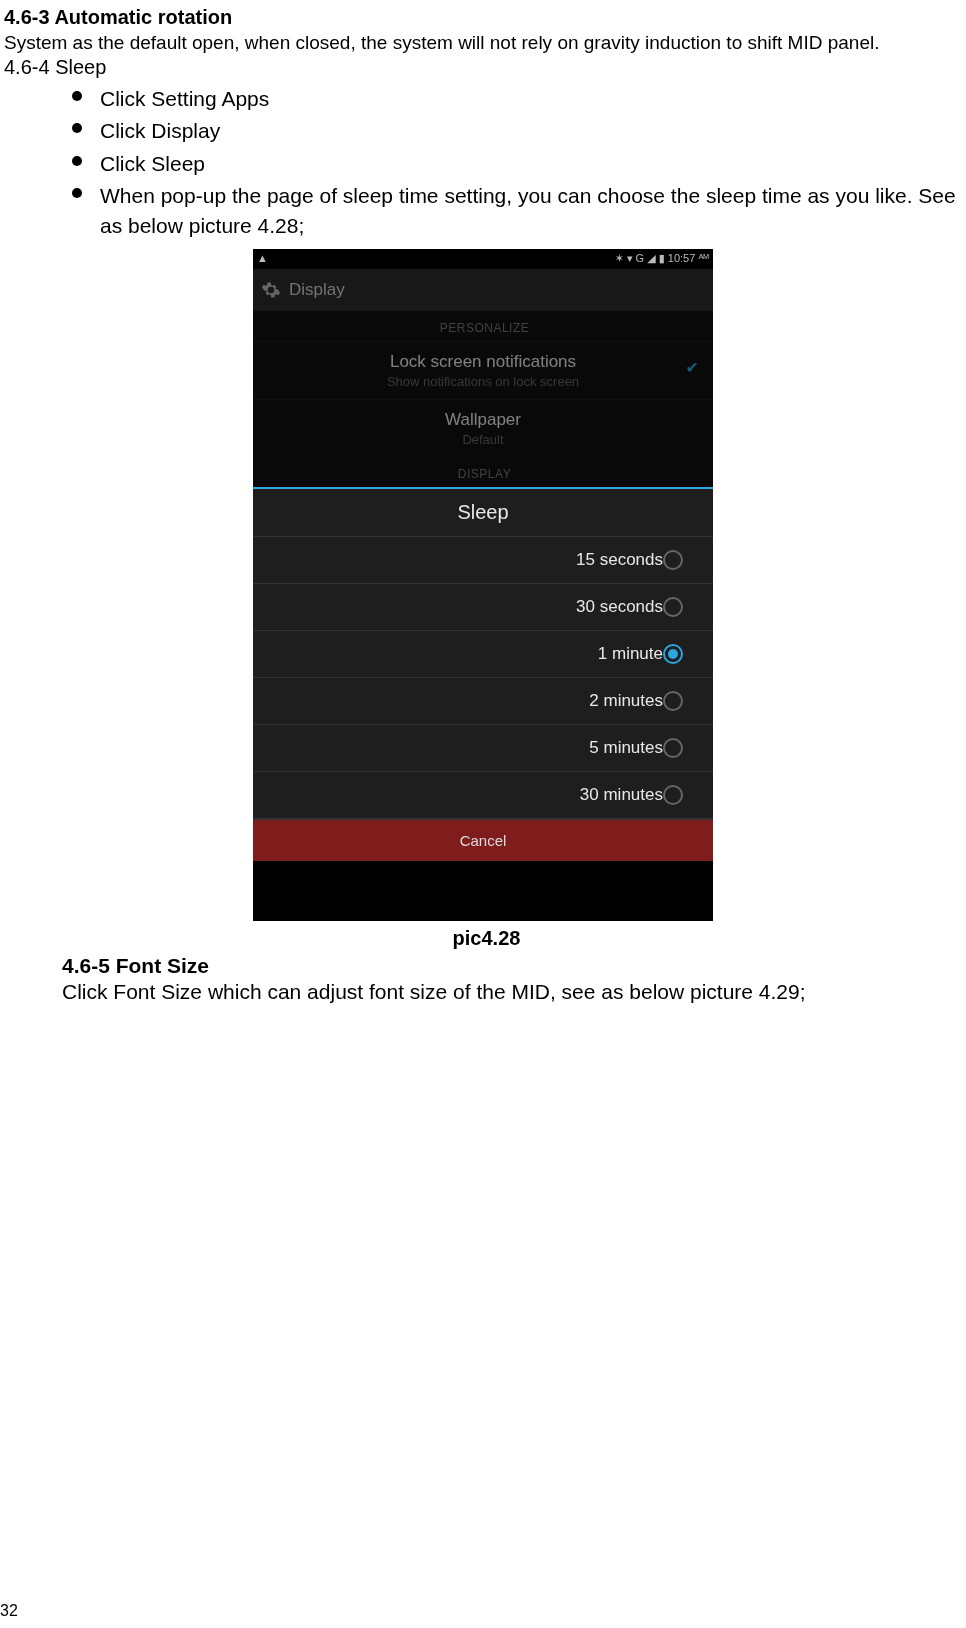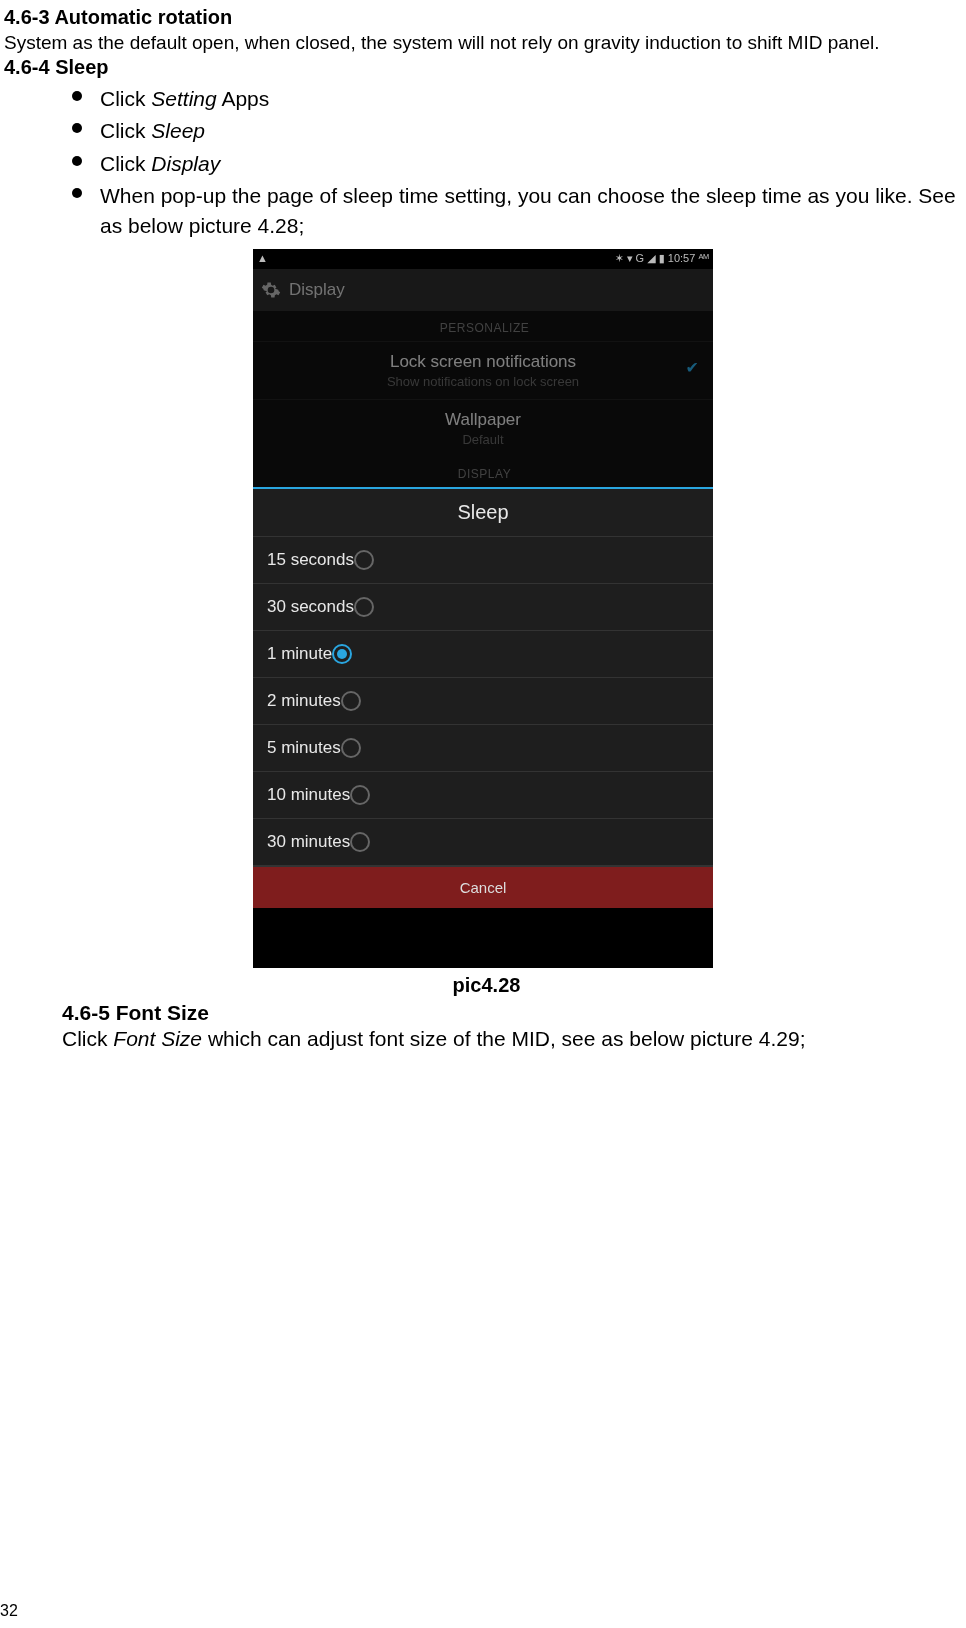--- a/index.html
+++ b/index.html
@@ -1,40 +1,40 @@
 <!DOCTYPE html>
 <html><head>
 <meta charset="utf-8">
 <style>
   html,body{margin:0;padding:0;background:#fff;font-family:Arial,Helvetica,sans-serif;color:#000}
   .page{width:966px;margin:0 auto;position:relative;min-height:1628px;box-sizing:border-box;padding:0 0 40px 0}
   .h{font-weight:700;font-size:20px;margin:6px 0 2px 4px}
   .body-text{font-size:19px;margin:0 4px 0 4px;line-height:1.3}
-  .h2{font-weight:700;font-size:20px;margin:0 12px 4px 4px}
+  .h2{font-weight:400;font-size:20px;margin:0 12px 4px 4px}
   ul.bul{list-style:none;margin:2px 0 6px 0;padding:0}
   ul.bul li{font-size:21px;line-height:1.45;padding:1px 0 1px 100px;position:relative}
   ul.bul li .dot{position:absolute;left:72px;top:8px;width:10px;height:10px;background:#000;border-radius:50%}
-  .it{font-style:italic}
+  .it{}
   .pic-wrap{text-align:center;margin:4px 0 2px 0}
   .pic{display:inline-block;width:460px;background:#000;position:relative;color:#fff}
   .statusbar{height:20px;background:#000;position:relative;font-size:11px;color:#bbb}
   .statusbar .sb-left{position:absolute;left:4px;top:3px}
   .statusbar .sb-right{position:absolute;right:4px;top:3px}
   .titlebar{height:42px;background:#2c2c2c;display:flex;align-items:center;gap:8px;padding:0 8px}
   .gear{width:20px;height:20px;display:inline-block}
   .titlebar-txt{font-size:17px;color:#d0d0d0}
   .sect-label{font-size:12px;color:#777;padding:10px 9px 6px 12px;letter-spacing:.5px;background:#111}
   .row{padding:10px 12px;background:#111;border-top:1px solid #222;position:relative}
   .row .ttl{font-size:17px;color:#e8e8e8}
   .row .sub{font-size:13px;color:#666;margin-top:2px}
   .chk{position:absolute;right:14px;top:16px;color:#2aa6e0;font-size:16px}
   .dim{opacity:.55}
   .dlg{background:#1e1e1e;border-top:2px solid #2aa6e0;margin:0}
   .dlg-h{font-size:20px;color:#e8e8e8;padding:12px 14px;border-bottom:1px solid #333}
-  .opt{display:flex;align-items:center;justify-content:flex-start;padding:13px 14px;border-bottom:1px solid #333}
+  .opt{display:flex;align-items:center;justify-content:flex-end;padding:13px 30px;border-bottom:1px solid #333}
   .opt span{font-size:17px;color:#e8e8e8}
   .radio{width:16px;height:16px;border:2px solid #666;border-radius:50%;display:inline-block;position:relative}
   .radio.sel{border-color:#2aa6e0}
   .radio.sel::after{content:"";position:absolute;left:3px;top:3px;width:10px;height:10px;background:#2aa6e0;border-radius:50%}
   .dlg-btn{background:#7f1d1d;text-align:center;padding:12px 0;font-size:15px;color:#ddd;border-top:1px solid #333}
   .below-dlg{height:60px;background:#000}
   .caption{text-align:center;font-weight:700;font-size:20px;margin:6px 0 4px 7px}
   .sub-h{font-weight:700;font-size:21px;margin:2px 0 2px 62px}
   .sub-p{font-size:21px;margin:0 0 16px 62px}
   .pagenum{position:absolute;bottom:14px;left:0;right:0;text-align:left;font-size:16px}
@@ -49,25 +49,25 @@
 
   <div class="h2">4.6-4 Sleep</div>
 
   <ul class="bul">
     <li>
       <span class="dot"></span>
       <span>Click </span><span class="it">Setting</span><span> Apps</span>
     </li>
     <li>
       <span class="dot"></span>
-      <span>Click </span><span class="it">Sleep</span>
+      <span>Click </span><span class="it">Display</span>
     </li>
     <li>
       <span class="dot"></span>
-      <span>Click </span><span class="it">Display</span>
+      <span>Click </span><span class="it">Sleep</span>
     </li>
     <li>
       <span class="dot"></span>
       <span>When pop-up the page of sleep time setting, you can choose the sleep time as you like. See as below picture 4.28;</span>
     </li>
   </ul>
 
   <div class="pic-wrap">
     <div class="pic">
 
@@ -117,24 +117,20 @@
         </div>
         <div class="opt">
           <span>2 minutes</span>
           <span class="radio"></span>
         </div>
         <div class="opt">
           <span>5 minutes</span>
           <span class="radio"></span>
         </div>
         <div class="opt">
-          <span>10 minutes</span>
-          <span class="radio"></span>
-        </div>
-        <div class="opt">
           <span>30 minutes</span>
           <span class="radio"></span>
         </div>
 
         <div class="dlg-btn">Cancel</div>
       </div>
 
       <div class="below-dlg"></div>
     </div>
   </div>

